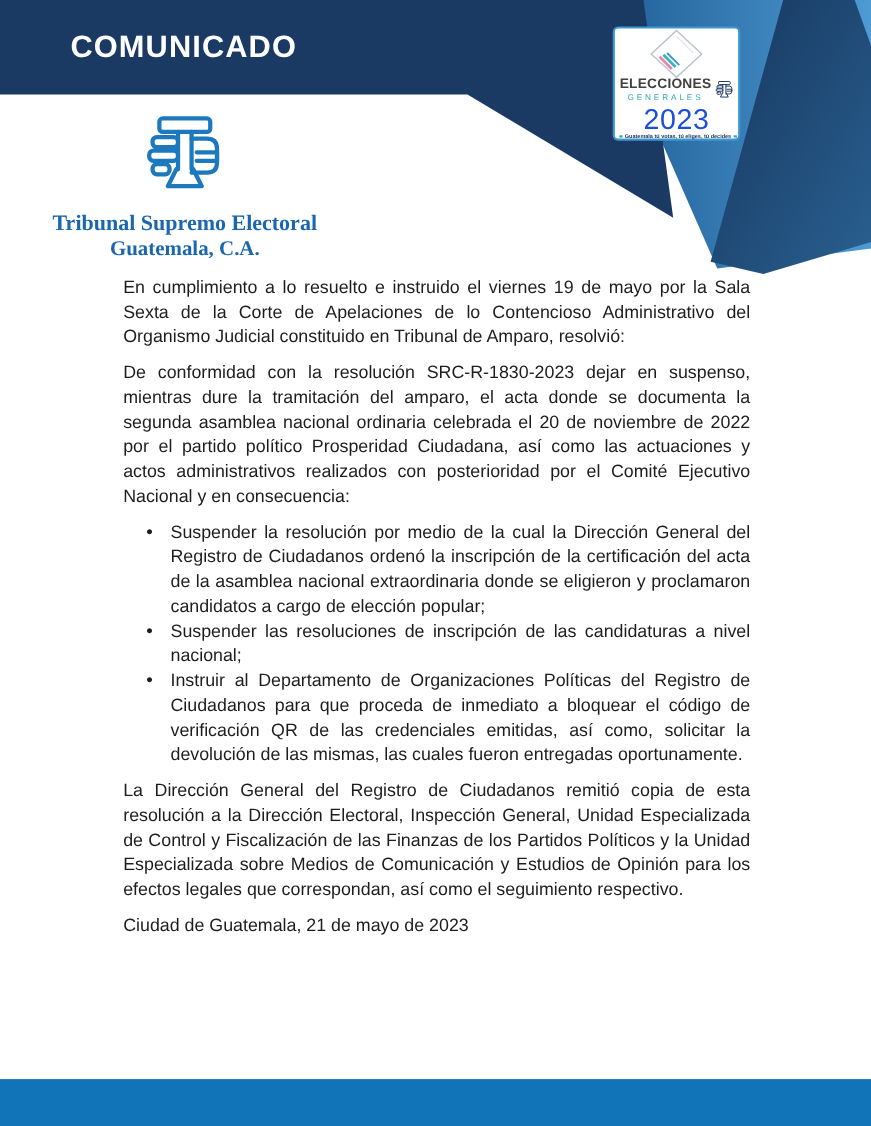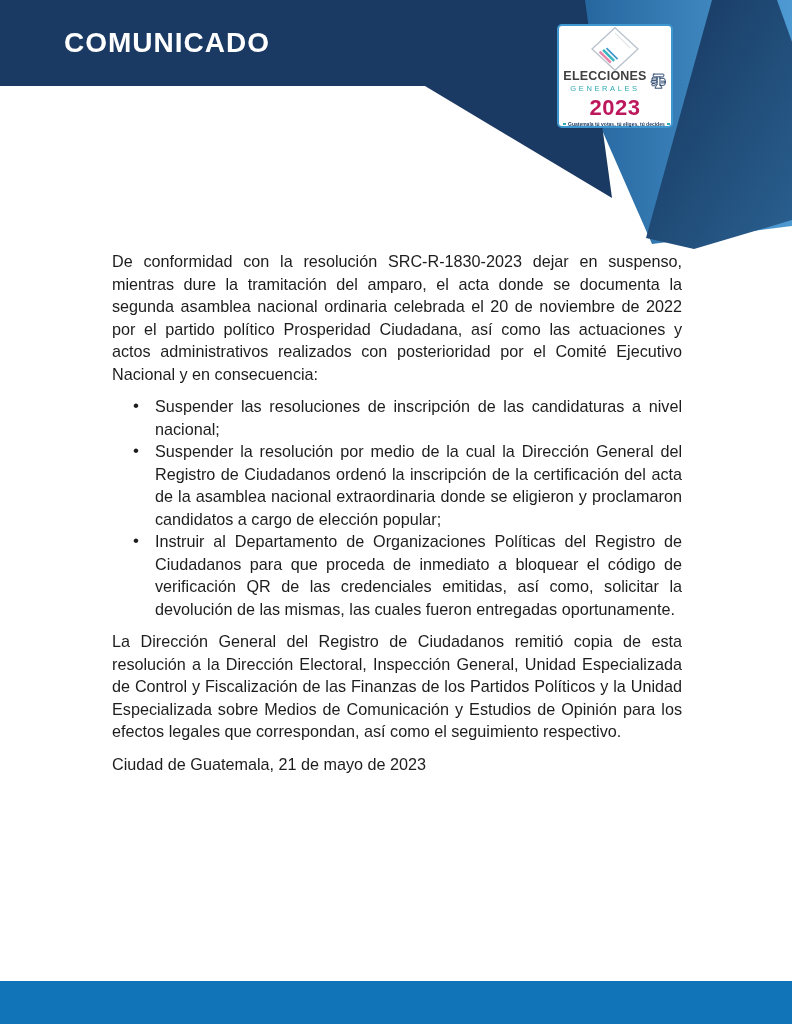--- a/index.html
+++ b/index.html
@@ -22,21 +22,21 @@
     background:#ffffff;border:2px solid #3f97cf;border-radius:5px;z-index:5;
     display:flex;flex-direction:column;align-items:center;padding:1px 4px 2px 4px;
   }
   .badge-diamond{width:52px;height:46px;margin-top:-1px;flex:0 0 auto;}
   .badge-row{display:flex;align-items:center;gap:3px;margin-top:-2px;}
   .badge-cols{display:flex;flex-direction:column;align-items:center;}
   .badge-elecciones{font-size:12.5px;font-weight:bold;color:#404040;letter-spacing:.2px;line-height:13px;white-space:nowrap;}
   .badge-generales{font-size:7.5px;color:#2fa9b4;letter-spacing:2.6px;line-height:9px;margin-top:1px;white-space:nowrap;text-align:center;}
   .badge-glyph{width:17px;height:21px;color:#1a3963;}
   .badge-rule{width:100%;height:2px;background:#2fa9b4;margin:2px 0 1px 0;}
-  .badge-year{font-size:22px;font-weight:bold;color:#be185d;line-height:24px;letter-spacing:.5px;}
+  .badge-year{font-size:26px;font-weight:normal;color:#1d4ed8;line-height:24px;letter-spacing:.5px;}
   .badge-tagline-row{display:flex;align-items:center;width:100%;gap:2px;margin-top:1px;}
   .badge-dash{flex:1 1 auto;height:2px;background:#2fa9b4;min-width:3px;}
   .badge-tagline{font-size:5px;font-weight:bold;color:#1a3963;white-space:nowrap;line-height:6px;}
 
   
   .logo-block{position:absolute;left:40px;top:98px;width:256px;text-align:center;z-index:3;}
   .logo-glyph{width:74px;height:84px;color:#1d79bd;display:inline-block;}
   .logo-name{font-family:"Liberation Serif",serif;font-weight:bold;color:#1b67ae;font-size:20px;line-height:24px;margin-top:4px;}
   .logo-loc{font-family:"Liberation Serif",serif;font-weight:bold;color:#1b67ae;font-size:19px;line-height:23px;}
 
@@ -115,26 +115,34 @@
     </div>
     <div class="badge-rule"></div>
     <div class="badge-year">2023</div>
     <div class="badge-tagline-row">
       <div class="badge-dash"></div>
       <div class="badge-tagline">Guatemala tú votas, tú eliges, tú decides</div>
       <div class="badge-dash"></div>
     </div>
   </div>
 
+  <div class="logo-block">
+    <svg class="logo-glyph">
+        <use href="#tse-glyph"></use>
+      </svg>
+    <div class="logo-name">Tribunal Supremo Electoral</div>
+    <div class="logo-loc">Guatemala, C.A.</div>
+  </div>
 
   <div class="article">
+    <p>En cumplimiento a lo resuelto e instruido el viernes 19 de mayo por la Sala Sexta de la Corte de Apelaciones de lo Contencioso Administrativo del Organismo Judicial constituido en Tribunal de Amparo, resolvió:</p>
     <p>De conformidad con la resolución SRC-R-1830-2023 dejar en suspenso, mientras dure la tramitación del amparo, el acta donde se documenta la segunda asamblea nacional ordinaria celebrada el 20 de noviembre de 2022 por el partido político Prosperidad Ciudadana, así como las actuaciones y actos administrativos realizados con posterioridad por el Comité Ejecutivo Nacional y en consecuencia:</p>
     <ul>
+      <li>Suspender la resolución por medio de la cual la Dirección General del Registro de Ciudadanos ordenó la inscripción de la certificación del acta de la asamblea nacional extraordinaria donde se eligieron y proclamaron candidatos a cargo de elección popular;</li>
       <li>Suspender las resoluciones de inscripción de las candidaturas a nivel nacional;</li>
-      <li>Suspender la resolución por medio de la cual la Dirección General del Registro de Ciudadanos ordenó la inscripción de la certificación del acta de la asamblea nacional extraordinaria donde se eligieron y proclamaron candidatos a cargo de elección popular;</li>
       <li>Instruir al Departamento de Organizaciones Políticas del Registro de Ciudadanos para que proceda de inmediato a bloquear el código de verificación QR de las credenciales emitidas, así como, solicitar la devolución de las mismas, las cuales fueron entregadas oportunamente.</li>
     </ul>
     <p>La Dirección General del Registro de Ciudadanos remitió copia de esta resolución a la Dirección Electoral, Inspección General, Unidad Especializada de Control y Fiscalización de las Finanzas de los Partidos Políticos y la Unidad Especializada sobre Medios de Comunicación y Estudios de Opinión para los efectos legales que correspondan, así como el seguimiento respectivo.</p>
     <div class="dateline">Ciudad de Guatemala, 21 de mayo de 2023</div>
   </div>
 
   <div class="footer-bar"></div>
 
 </div>
 

